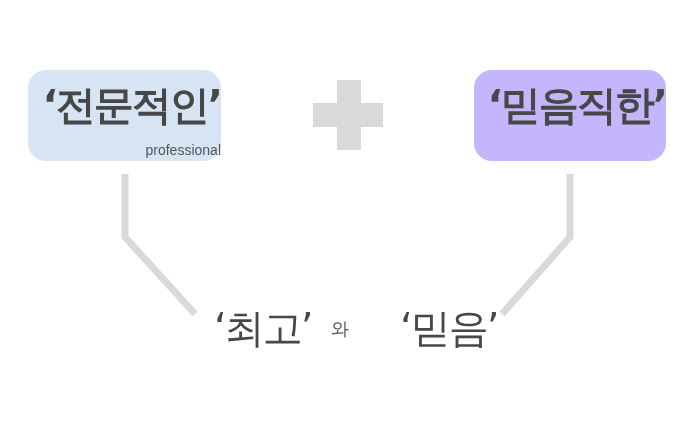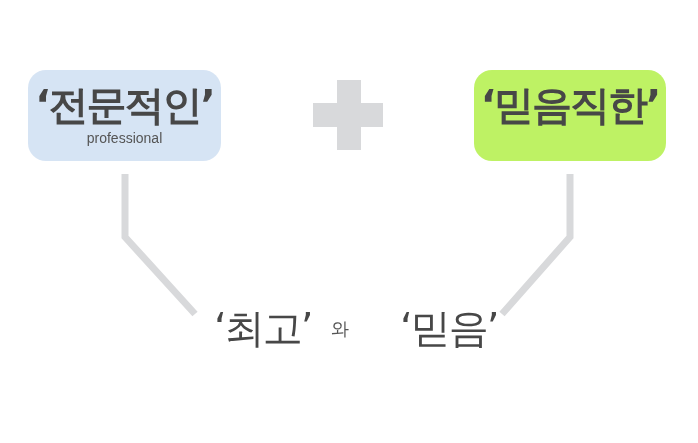--- a/index.html
+++ b/index.html
@@ -1,29 +1,29 @@
 <!DOCTYPE html>
 <html><head>
   <meta charset="utf-8">
   <style>
     html, body { margin: 0; padding: 0; }
     body {
       width: 698px; height: 443px; background: #ffffff; position: relative; overflow: hidden;
       font-family: "DejaVu Sans", "Liberation Sans", sans-serif;
     }
     .box {
-      position: absolute; border-radius: 18px; text-align: center; color: #474747;
+      position: absolute; border-radius: 18px; text-align: right; color: #474747;
     }
     .box.left { left: 28px; top: 70px; width: 193px; height: 91px; background: #d6e4f4; }
-    .box.right { left: 474px; top: 70px; width: 192px; height: 91px; background: #bef264; }
+    .box.right { left: 474px; top: 70px; width: 192px; height: 91px; background: #c4b5fd; }
     .box .main {
       display: block; margin-top: 10px; font-size: 40px; font-weight: bold; letter-spacing: -2px; line-height: 50px;
     }
     .box .sub {
-      display: block; font-family: "Liberation Sans", sans-serif; font-size: 14px; line-height: 16px; color: #555;
+      display: block; font-family: "Liberation Sans", sans-serif; font-size: 14px; line-height: 16px; color: #555; margin-top: 12px;
     }
     .plus { position: absolute; }
     .plus .v { position: absolute; left: 337px; top: 80px; width: 24px; height: 70px; background: #d8d9db; }
     .plus .h { position: absolute; left: 313px; top: 103px; width: 70px; height: 24px; background: #d8d9db; }
     svg.lines { position: absolute; left: 0; top: 0; }
     .result {
       position: absolute; top: 303px; font-weight: normal; color: #474747; font-size: 40px; letter-spacing: -2px; line-height: 50px;
     }
     .result.a { left: 214px; }
     .result.b { left: 400px; }

